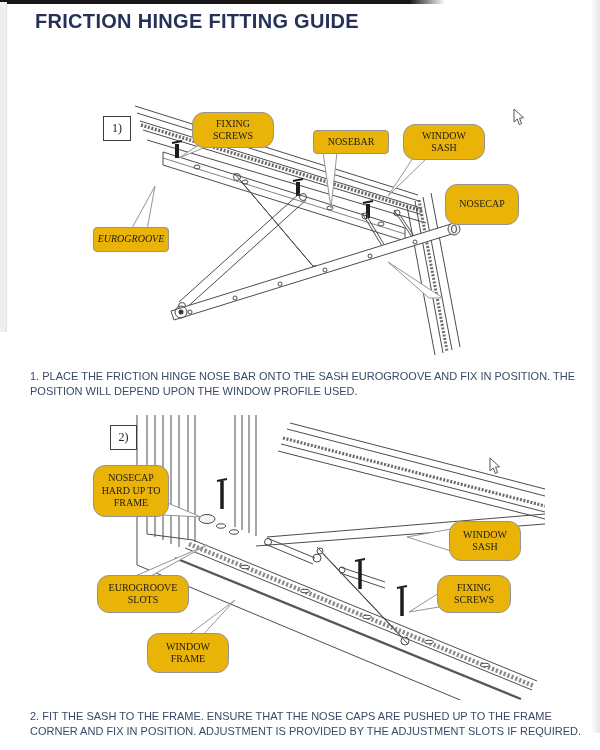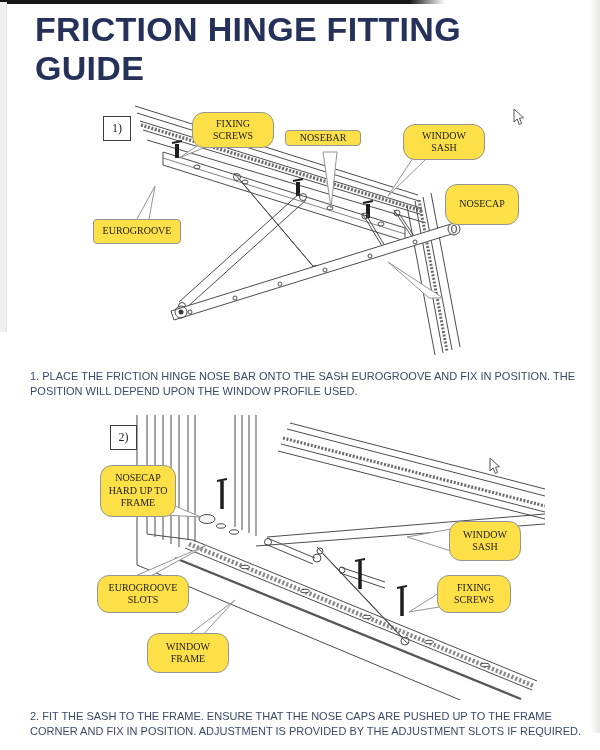--- a/index.html
+++ b/index.html
@@ -15,21 +15,21 @@
   .edge-left {
     position:absolute; top:2px; left:0; width:7px; height:330px;
     background:#efefed; border-right:1px solid #e3e3e1;
   }
   .edge-right {
     position:absolute; top:0; right:0; width:9px; height:733px;
     background:linear-gradient(to right,#fdfdfd,#e7e7e5);
   }
   .title {
     position:absolute; left:35px; top:10px; width:540px;
-    font-size:34px; font-weight:700; letter-spacing:0.3px; color:#253158;
+    font-size:20px; font-weight:700; letter-spacing:0.3px; color:#253158;
   }
   .subtitle {
     position:absolute; left:35px; top:60px; width:540px;
     font-size:11px; font-weight:700; letter-spacing:0.2px; color:#2d4368;
   }
   .step-text {
     position:absolute; left:30px; width:556px;
     font-size:11px; font-weight:400; line-height:15px; color:#3a4a66;
   }
   #step1 { top:369px; }
@@ -37,21 +37,21 @@
   .figure { position:absolute; left:85px; }
   #figure1 { top:100px; width:460px; height:258px; }
   #figure2 { top:415px; width:460px; height:285px; }
   .figure svg.art { position:absolute; left:0; top:0; }
   .numbox {
     position:absolute; border:1.5px solid #3c3c3c; background:#fff;
     font-family:"Liberation Serif", serif; font-size:12px; color:#222;
     display:flex; align-items:center; justify-content:center;
   }
   .bubble {
-    position:absolute; background:#fde047; border:1px solid #949494;
+    position:absolute; background:#eab308; border:1px solid #949494;
     border-radius:12px; padding:3px 6px;
     font-family:"Liberation Serif", serif; font-size:10px; line-height:12.5px;
     color:#1c1c1c; text-align:center;
     display:flex; align-items:center; justify-content:center;
   }
   .bubble.sq { border-radius:4px; }
   .cursor { position:absolute; width:14px; height:18px; }
 </style>
 </head>
 <body>
@@ -138,24 +138,24 @@
         <path d="M46,130 L62,130 L70,86 Z"></path>
         <path d="M344,198 L358,198 L303,162 Z"></path>
       </g>
     </svg>
 
     <div class="numbox" style="left:18px; top:16px; width:28px; height:25px;">
       <span>1)</span>
     </div>
 
     <div class="bubble" style="left:107px; top:12px; width:82px; height:36px;">FIXING SCREWS</div>
-    <div class="bubble sq" style="left:200px; top:30px; width:76px; height:16px;">NOSEBAR</div>
+    <div class="bubble sq" style="left:228px; top:30px; width:76px; height:24px;">NOSEBAR</div>
     <div class="bubble" style="left:318px; top:24px; width:82px; height:36px;">WINDOW SASH</div>
     <div class="bubble" style="left:360px; top:84px; width:74px; height:41px;">NOSECAP</div>
-    <div class="bubble sq" style="left:8px; top:119px; width:88px; height:25px;">EUROGROOVE</div>
+    <div class="bubble sq" style="left:8px; top:127px; width:76px; height:25px;font-style:italic;">EUROGROOVE</div>
 
     <svg class="cursor" style="left:427px; top:8px;" viewBox="0 0 14 18">
       <path d="M2,1 L2,14 L5.2,11 L7.3,16.5 L9.6,15.5 L7.5,10.2 L11.5,9.8 Z" fill="#ffffff" stroke="#555" stroke-width="1"></path>
     </svg>
   </div>
 
   <div class="step-text" id="step1">1. PLACE THE FRICTION HINGE NOSE BAR ONTO THE SASH EUROGROOVE AND FIX IN POSITION. THE POSITION WILL DEPEND UPON THE WINDOW PROFILE USED.</div>
 
   <div class="figure" id="figure2">
     <svg class="art" width="460" height="285" viewBox="0 0 460 285" stroke="#4c4c4c" fill="none" stroke-width="1">
@@ -233,21 +233,21 @@
         <path d="M98,224 L114,224 L150,185 Z"></path>
         <path d="M366,114 L366,136 L322,122 Z"></path>
         <path d="M354,178 L354,192 L324,197 Z"></path>
       </g>
     </svg>
 
     <div class="numbox" style="left:25px; top:10px; width:27px; height:25px;">
       <span>2)</span>
     </div>
 
-    <div class="bubble" style="left:15px; top:50px; width:76px; height:52px;">NOSECAP HARD UP TO FRAME</div>
+    <div class="bubble" style="left:8px; top:50px; width:76px; height:52px;">NOSECAP HARD UP TO FRAME</div>
     <div class="bubble" style="left:12px; top:160px; width:92px; height:38px;">EUROGROOVE SLOTS</div>
     <div class="bubble" style="left:62px; top:218px; width:82px; height:40px;">WINDOW FRAME</div>
     <div class="bubble" style="left:364px; top:106px; width:72px; height:40px;">WINDOW SASH</div>
     <div class="bubble" style="left:352px; top:160px; width:74px; height:38px;">FIXING SCREWS</div>
 
     <svg class="cursor" style="left:403px; top:42px;" viewBox="0 0 14 18">
       <path d="M2,1 L2,14 L5.2,11 L7.3,16.5 L9.6,15.5 L7.5,10.2 L11.5,9.8 Z" fill="#ffffff" stroke="#555" stroke-width="1"></path>
     </svg>
   </div>
 

